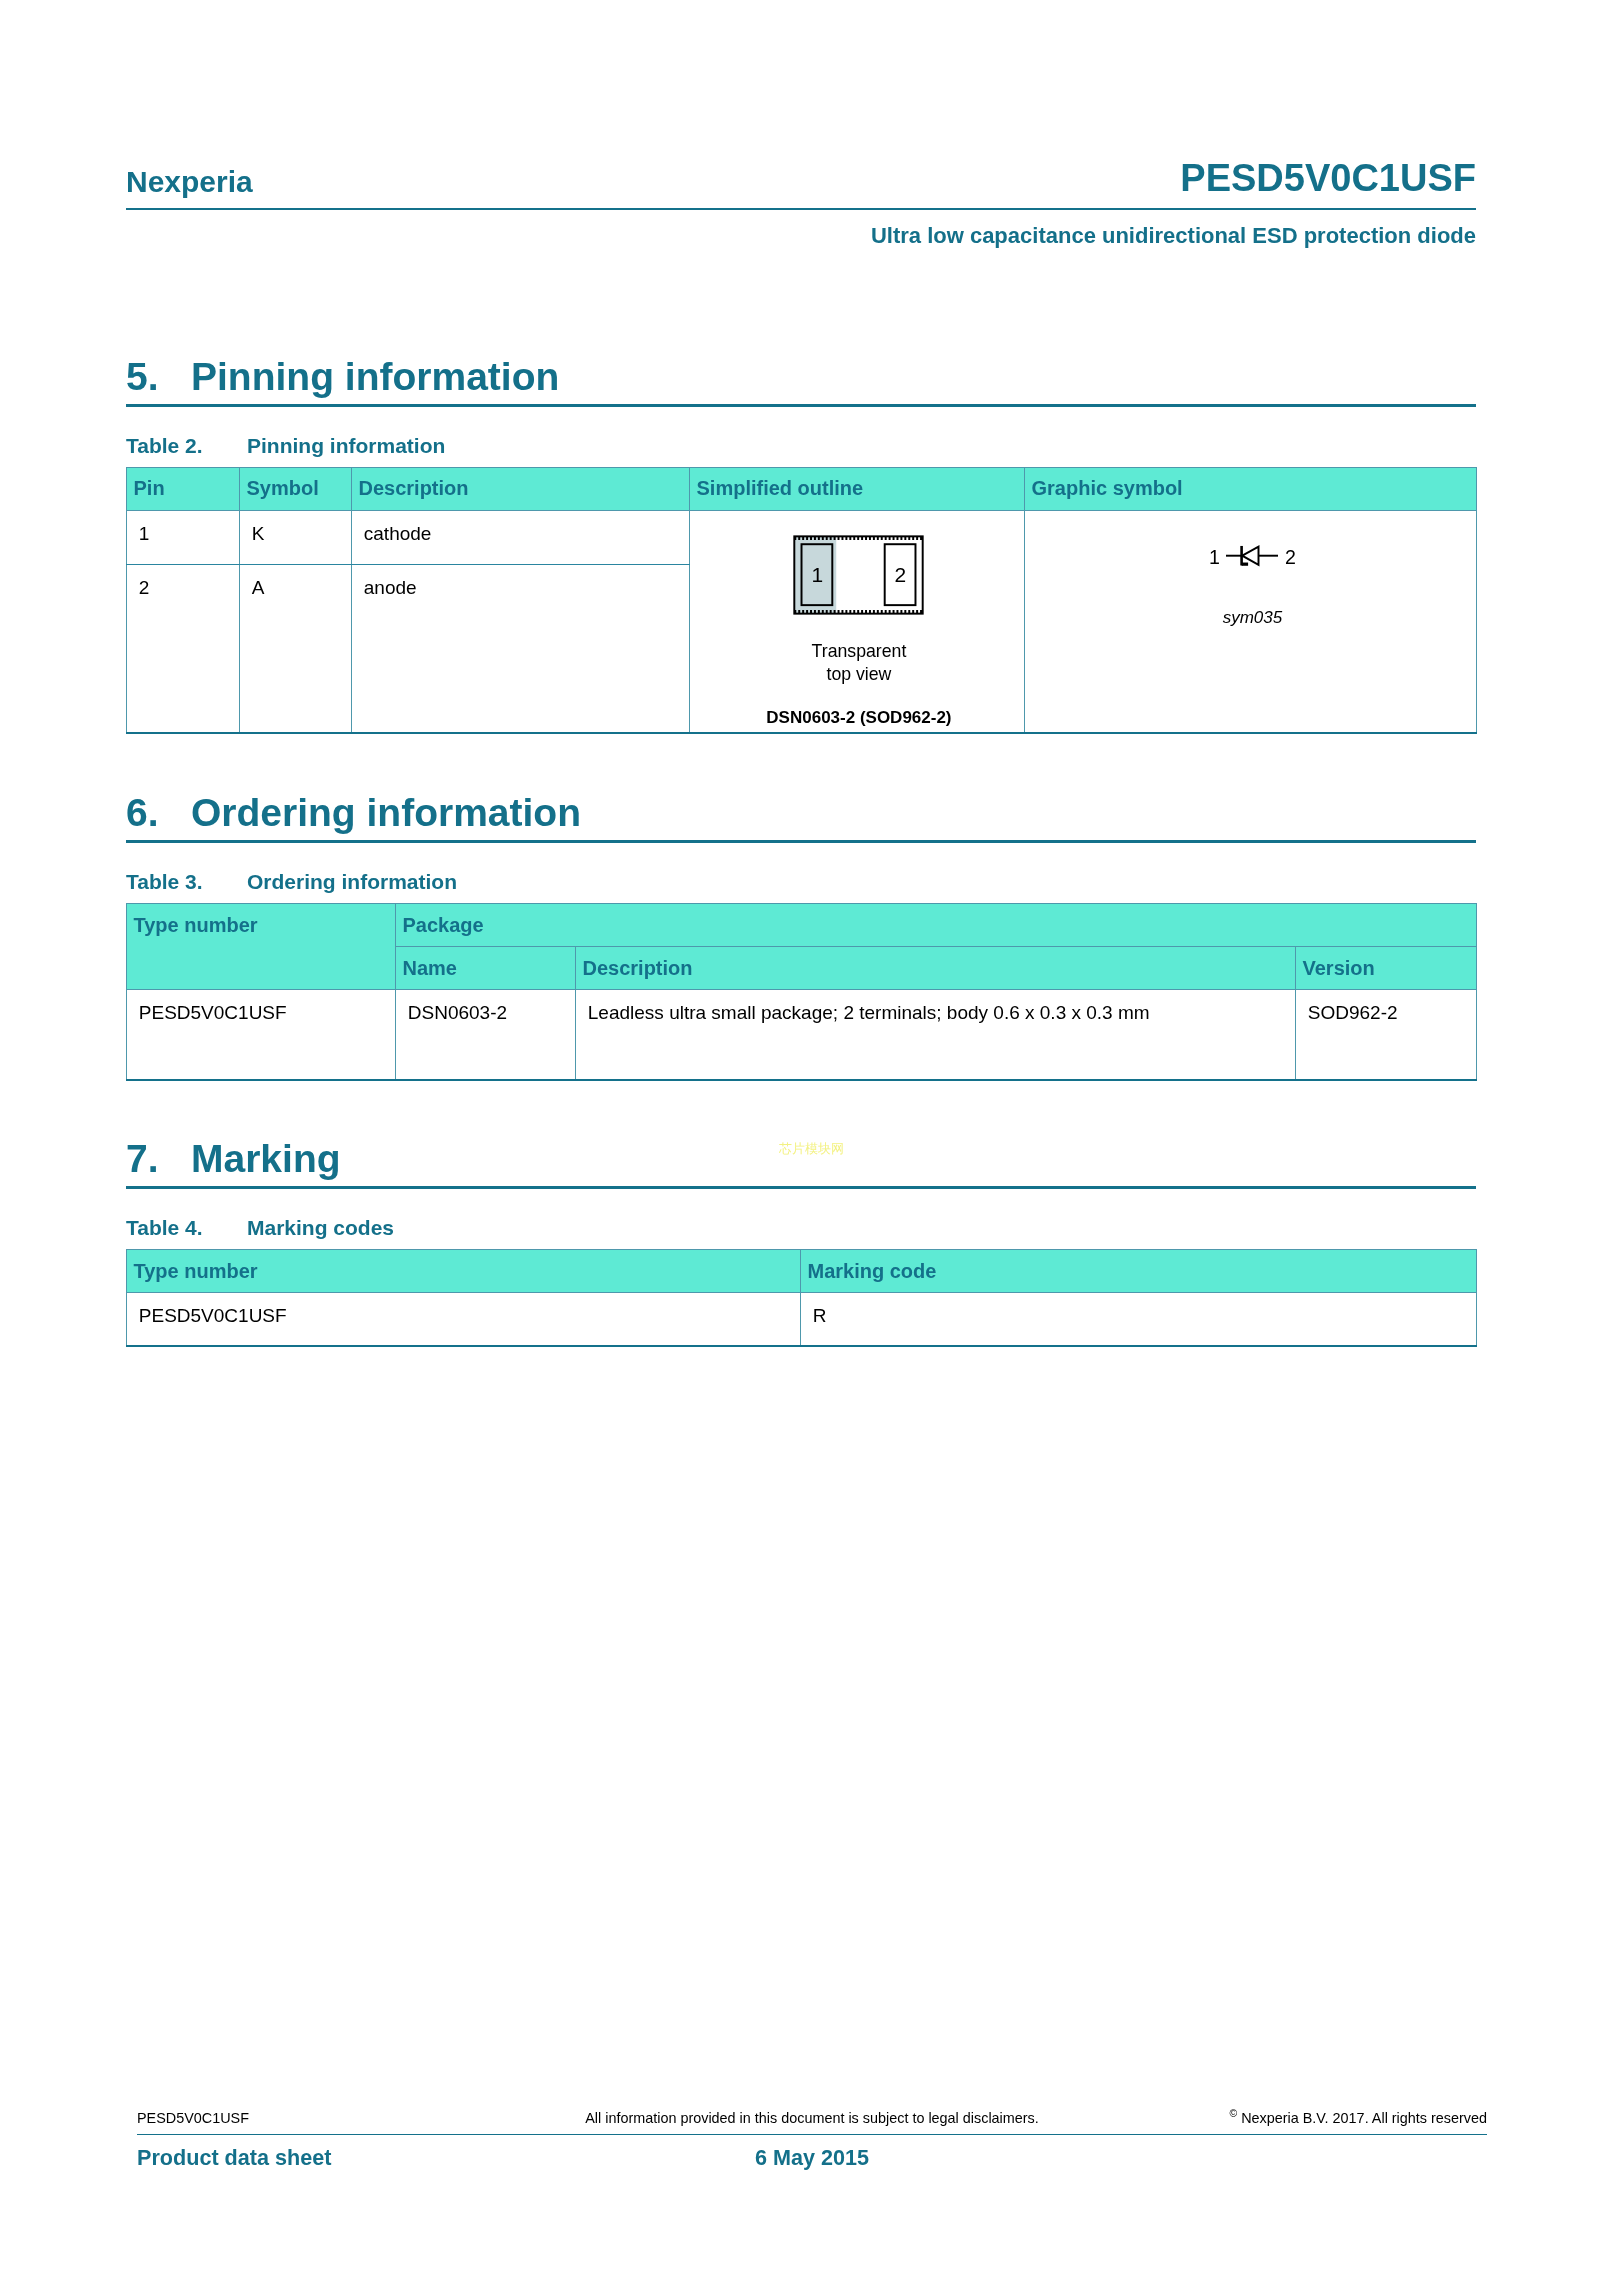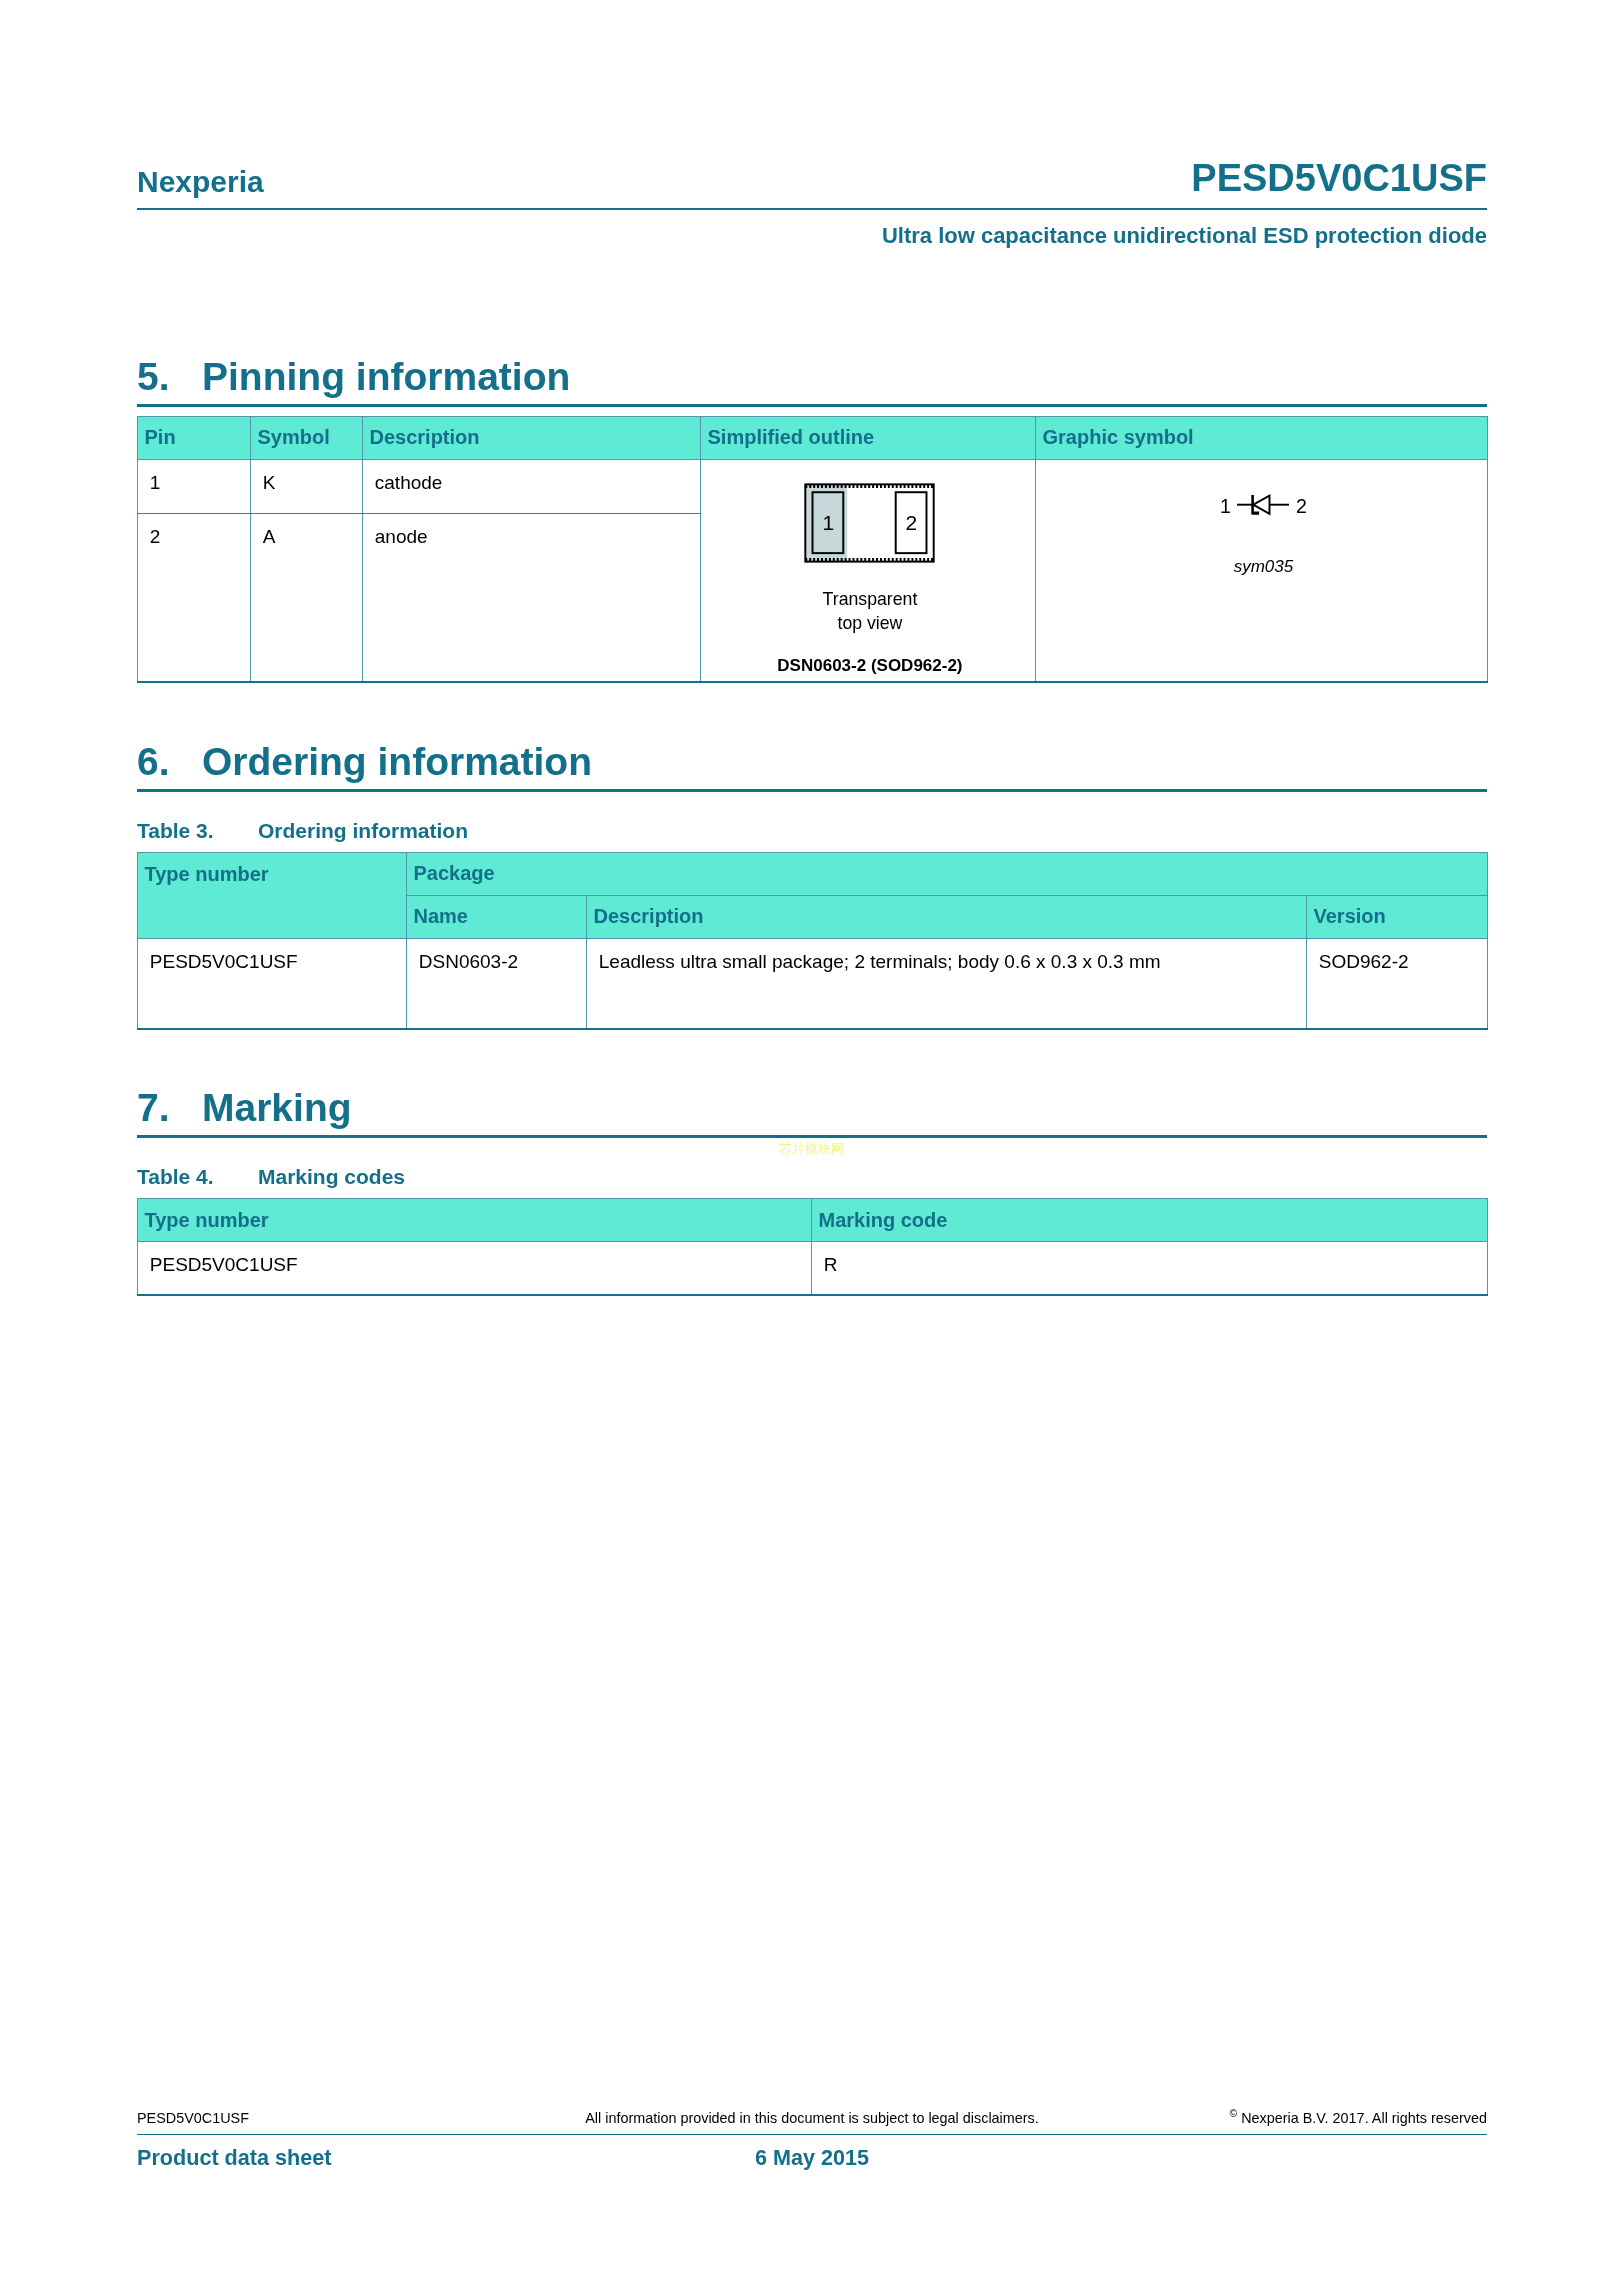--- a/index.html
+++ b/index.html
@@ -7,21 +7,21 @@
     position:relative;
     width:1623px;
     height:2295px;
     background:#ffffff;
     font-family:"Liberation Sans", sans-serif;
     color:#000;
     overflow:hidden;
   }
   .content{
     position:absolute;
-    left:137px;
+    left:126px;
     top:0;
     width:1350px;
   }
   
   .hdr-row{
     display:flex;
     justify-content:space-between;
     align-items:flex-end;
     padding-top:159px;
   }
@@ -207,20 +207,23 @@
     </div>
     <div class="hdr-rule"></div>
     <div class="subtitle">Ultra low capacitance unidirectional ESD protection diode</div>
 
     <div class="section sec5">
       <span class="num">5.</span>
       <span>Pinning information</span>
     </div>
     <div class="sec-rule"></div>
 
+    <div class="caption">
+      <span class="cap-label">Table 2.</span><span>Pinning information</span>
+    </div>
 
     <table class="ds">
       <colgroup>
         <col style="width:113px">
           <col style="width:112px">
           <col style="width:338px">
           <col style="width:335px">
           <col style="width:452px">
       </colgroup>
       <tbody>

